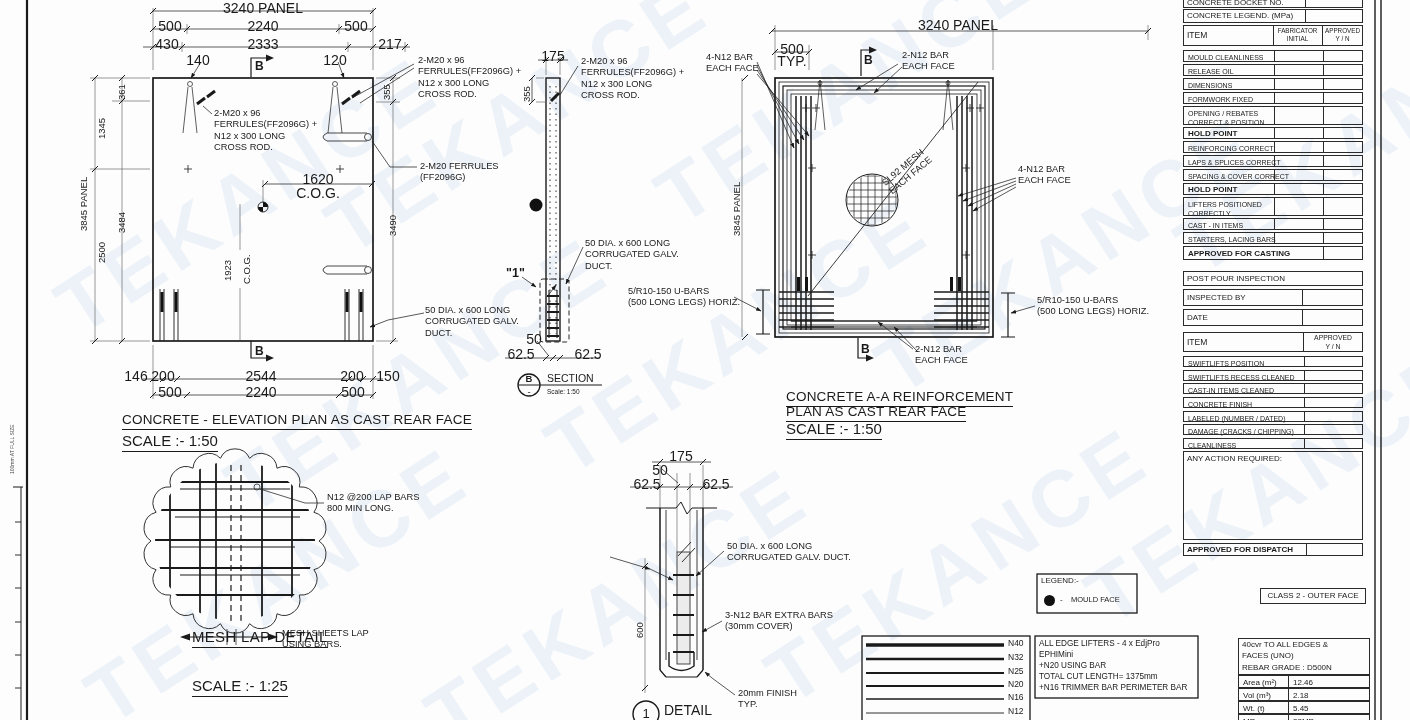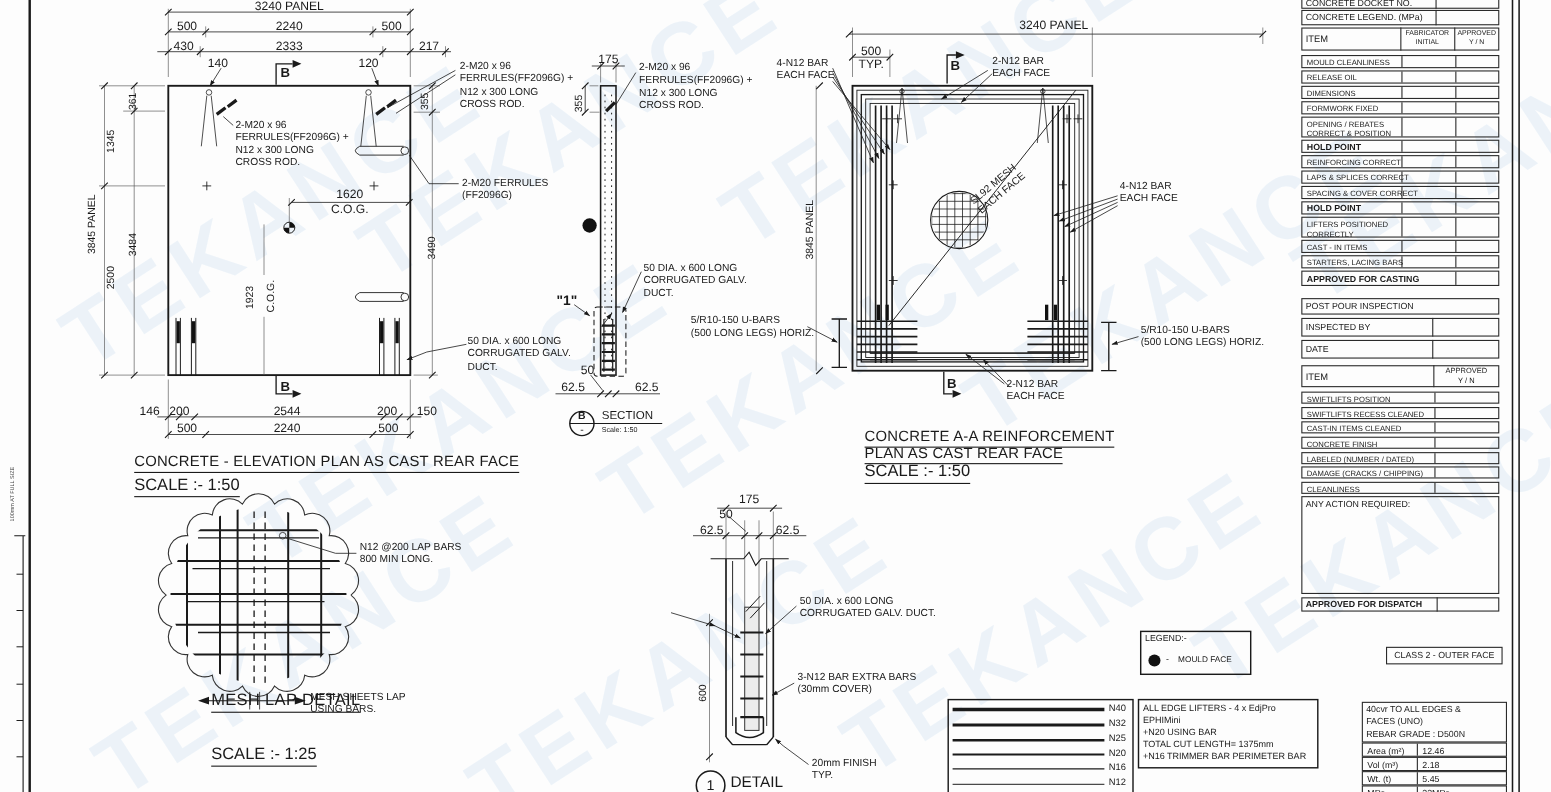--- a/index.html
+++ b/index.html
@@ -2,21 +2,21 @@
 <html><head>
 <meta charset="utf-8">
 <style>
   html,body{margin:0;padding:0;background:#fff;}
   #sheet{position:relative;width:1410px;height:720px;background:#fdfdfd;overflow:hidden;
          font-family:"Liberation Sans",sans-serif;color:#1a1a1a;}
   .wm{position:absolute;color:#dce9f5;opacity:.5;font-size:80px;font-weight:bold;
       letter-spacing:7px;transform:rotate(-33deg);white-space:nowrap;pointer-events:none;}
   svg{position:absolute;left:0;top:0;}
   .t{position:absolute;white-space:pre-line;line-height:1.18;}
-  .dim{font-size:11px;}
+  .dim{font-size:14px;}
   .dimc{transform:translateX(-50%);text-align:center;}
   .vt{transform:rotate(-90deg);transform-origin:0 0;white-space:nowrap;font-size:9.5px;}
   .ann{font-size:9.3px;line-height:11.3px;}
   .mk{font-size:12px;font-weight:bold;}
   .ttl{font-size:13.5px;letter-spacing:.2px;}
   .ttl2{font-size:15px;letter-spacing:.3px;}
   .scl{font-size:15px;}
   .ul{border-bottom:1.3px solid #1a1a1a;padding-bottom:1px;display:inline-block;white-space:nowrap;}
   .rot40{transform:rotate(-40deg);transform-origin:0 0;}
   .box{position:absolute;border:1px solid #2a2a2a;box-sizing:border-box;}

